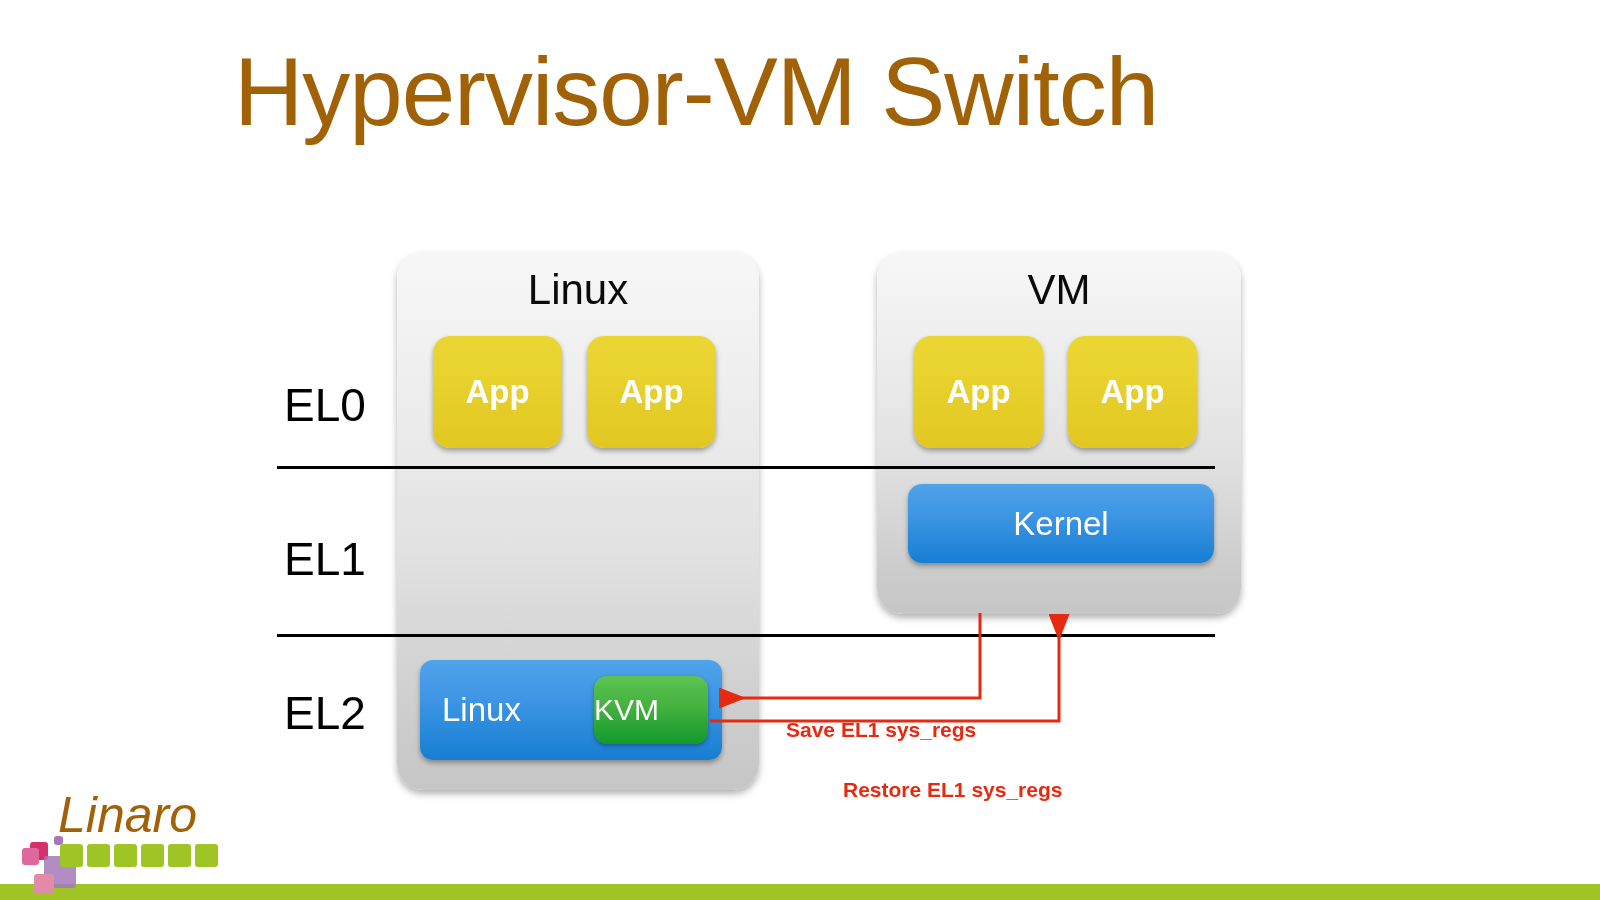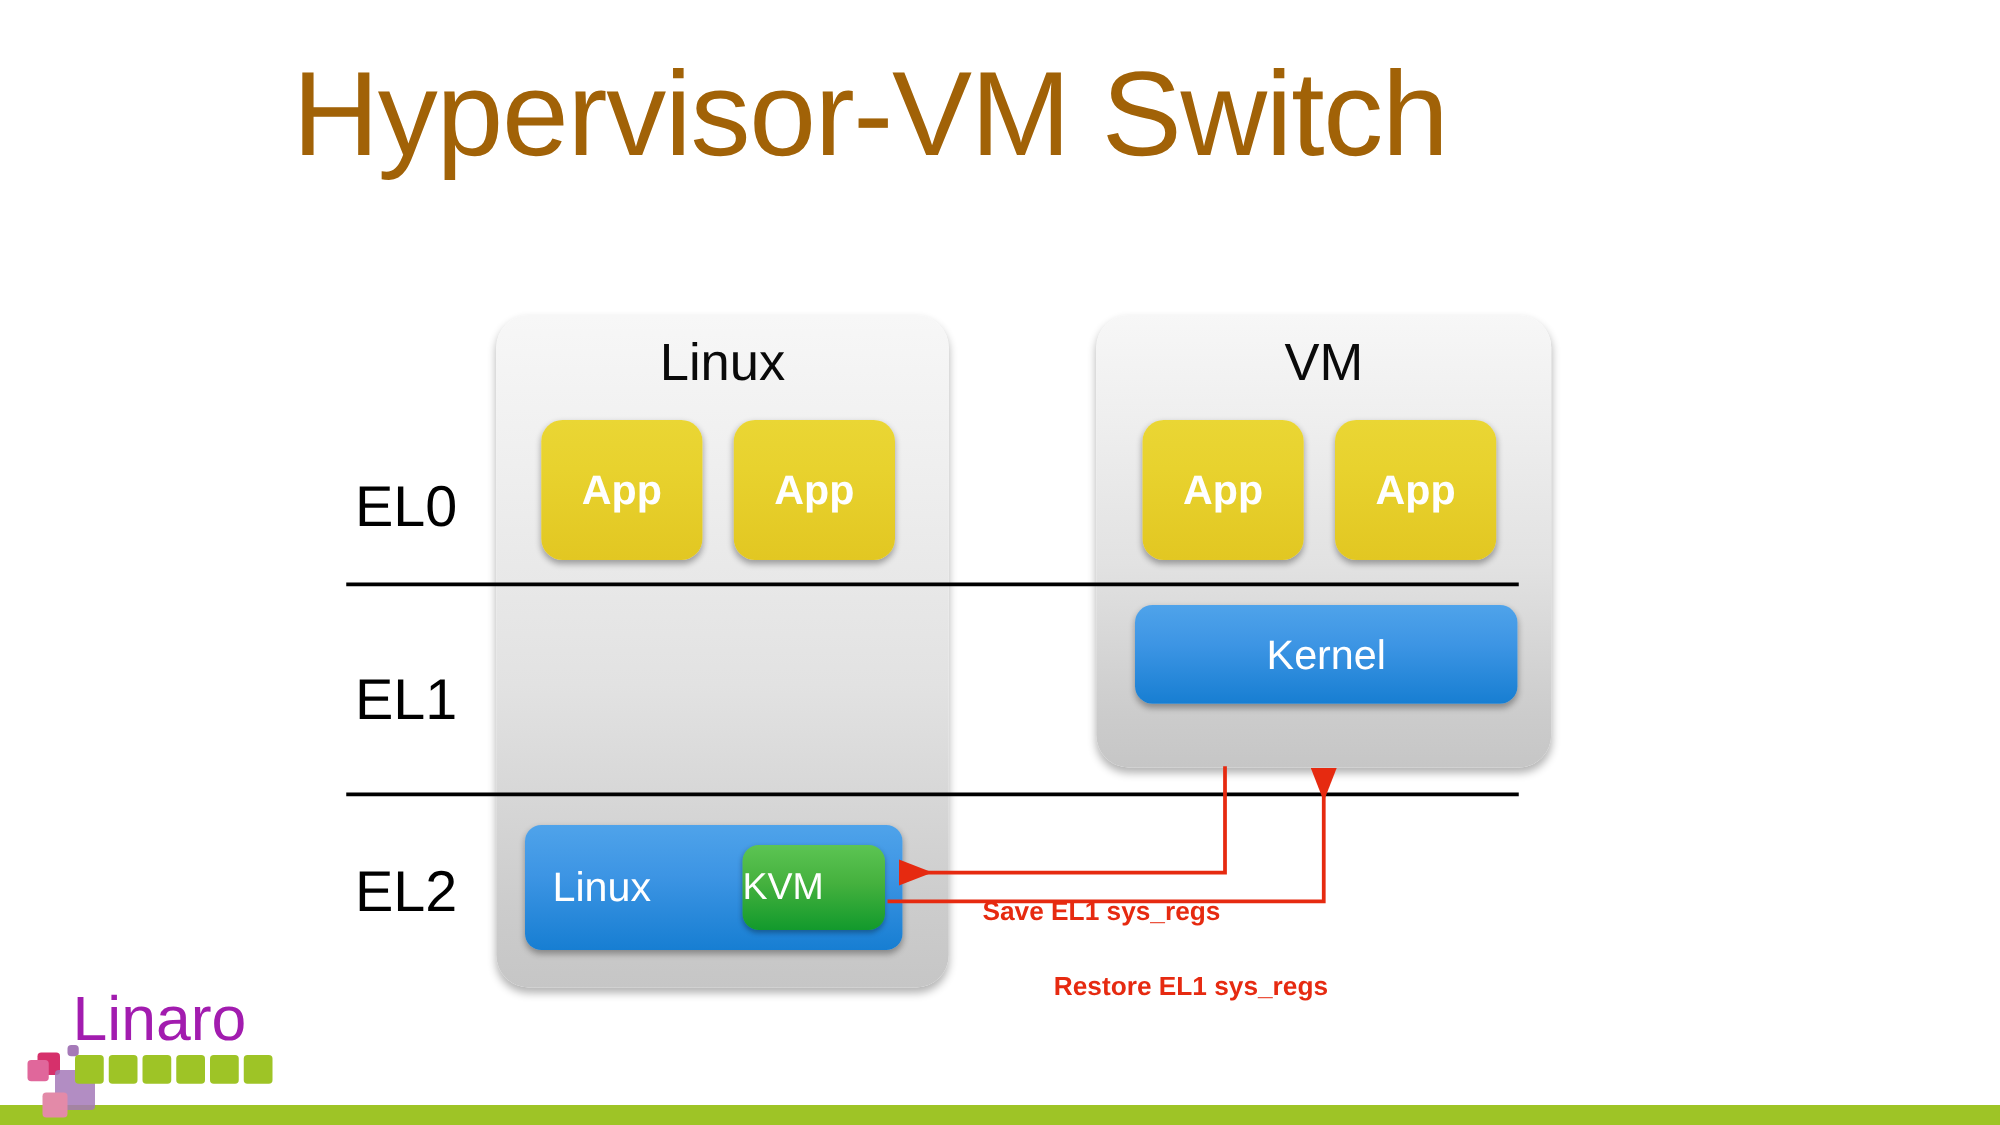--- a/index.html
+++ b/index.html
@@ -178,23 +178,24 @@
   #linaro-logo {
     position: absolute;
     left: 14px; top: 786px;
     width: 200px; height: 100px;
     z-index: 20;
   }
   #linaro-wordmark {
     position: absolute;
     left: 44px; top: 0;
     font-size: 50px;
-    color: #a21caf;
+    color: #a16207;
     font-weight: 400;
     letter-spacing: 0px;
+    font-style: italic;
   }
   .logo-sq { position: absolute; border-radius: 3px; }
 
   
   #bottom-bar {
     position: absolute;
     left: 0; top: 884px;
     width: 1600px; height: 16px;
     background: #9ec426;
     z-index: 10;

